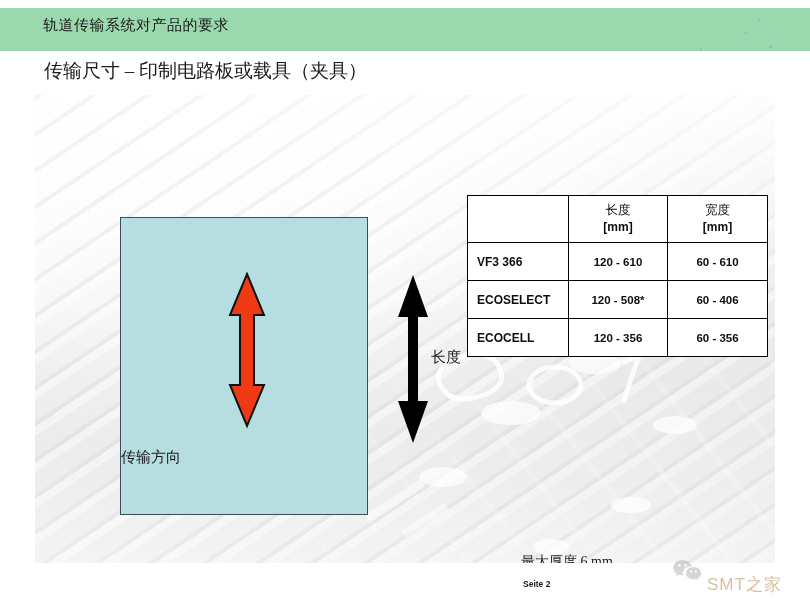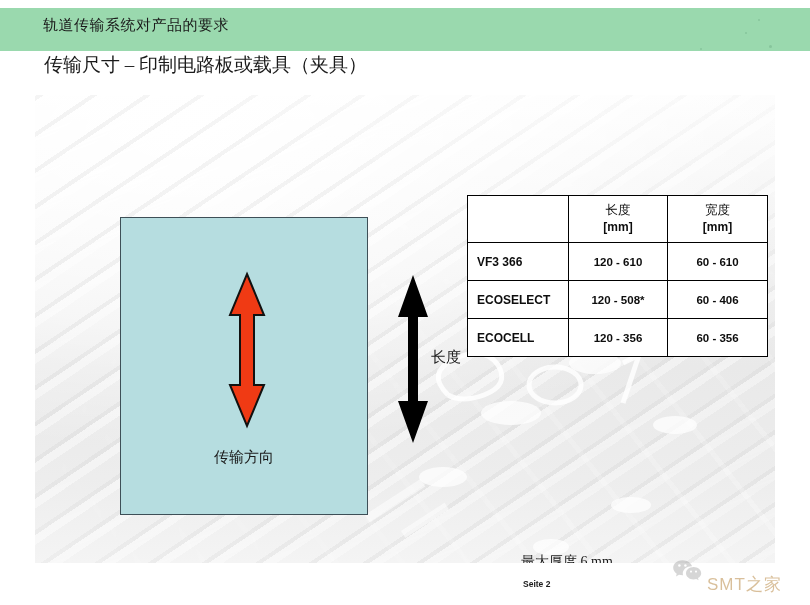--- a/index.html
+++ b/index.html
@@ -43,21 +43,21 @@
   .speck {
     position: absolute;
     background: #6fae86;
     opacity: .45;
     border-radius: 50%;
   }
 
   
   #slide-title {
     position: absolute;
-    left: 44px; top: 52px;
+    left: 44px; top: 58px;
     font-size: 19px;
     color: #1a1a1a;
     white-space: nowrap;
     font-family: "Liberation Serif", "DejaVu Serif", serif;
   }
 
   
   #content-panel {
     position: absolute;
     left: 35px; top: 95px;
@@ -123,21 +123,21 @@
     left: 85px; top: 122px;
     width: 248px; height: 298px;
     background: #b6dde0;
     border: 1px solid #3e4f57;
     box-sizing: border-box;
   }
   #pcb-rect-label {
     position: absolute;
     left: 0; right: 0;
     top: 230px;
-    text-align: center;
+    text-align: left;
     font-size: 15px;
     color: #1a1a1a;
     font-family: "Liberation Serif", "DejaVu Serif", serif;
   }
 
   
   #arrow-transport  { position: absolute; left: 190px; top: 176px; }
   #arrow-length     { position: absolute; left: 360px; top: 178px; }
   #arrow-width      { position: absolute; left: 103px; top: 465px; }
 

